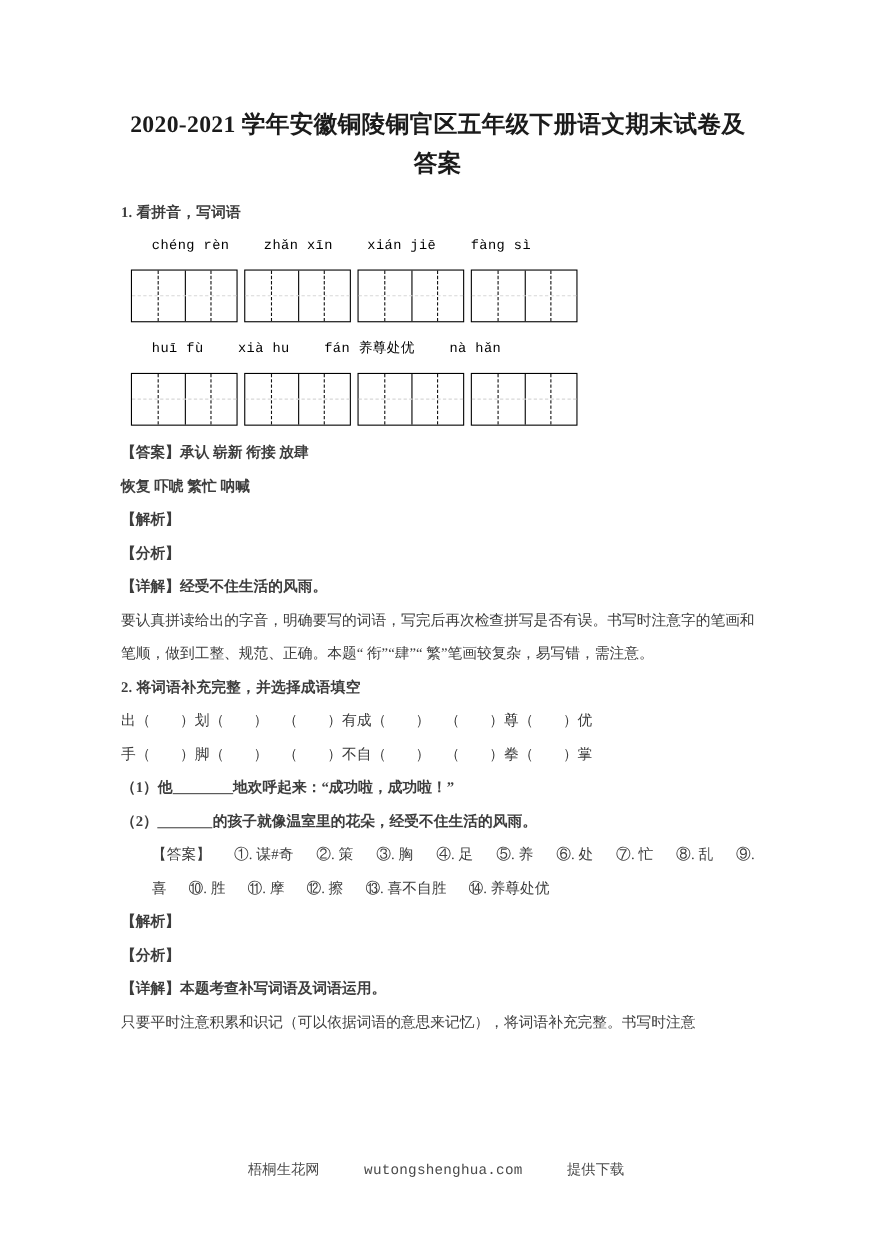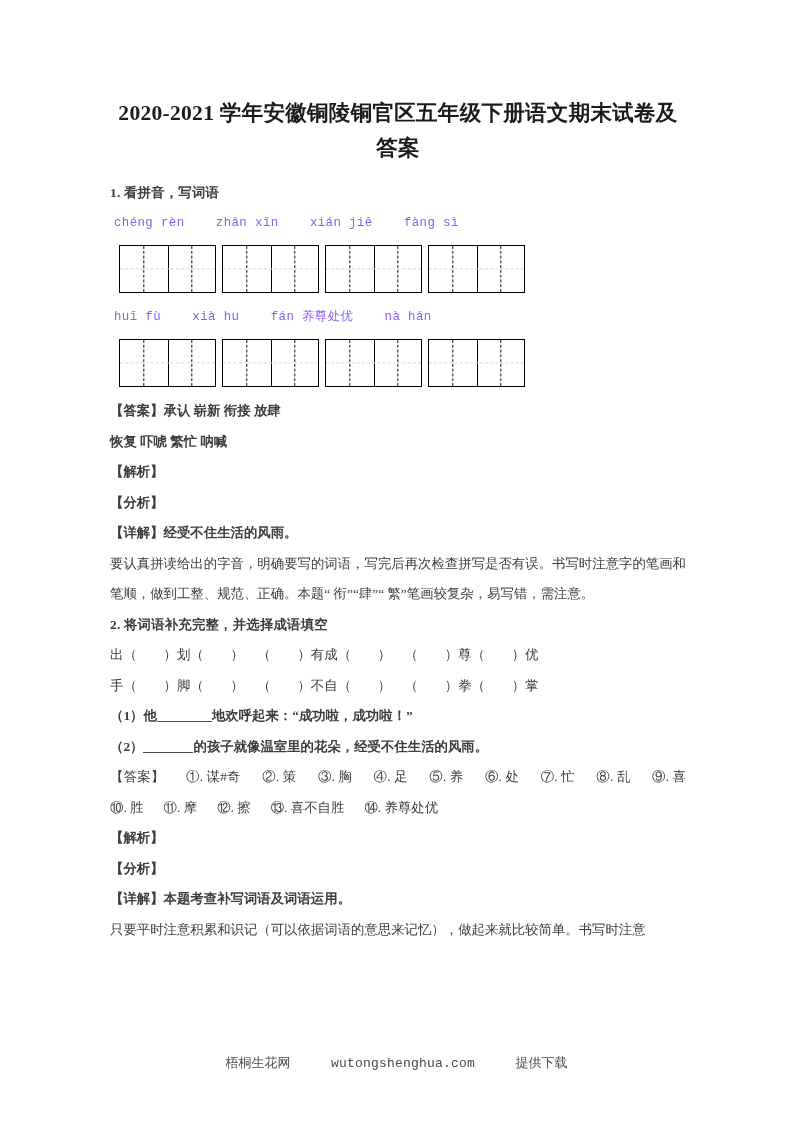--- a/index.html
+++ b/index.html
@@ -56,25 +56,26 @@
     color: #3d3d3d;
     text-align: justify;
     text-justify: inter-ideograph;
   }
   .q-num { letter-spacing: 0.2px; }
 
   
   .pinyin-row {
     font-family: "Liberation Mono", "DejaVu Sans Mono", monospace;
     font-size: 12.4px;
-    color: #8b5cf6;
+    color: #000000;
     line-height: 30px;
     letter-spacing: 0.4px;
     white-space: pre;
     padding-left: 4px;
+    margin-left: 24px;
   }
 
   
   .grid-row {
     display: flex;
     gap: 6px;
     margin: 7px 0 9px 9px;
   }
   .grid-group {
     position: relative;
@@ -124,21 +125,21 @@
     line-height: 30.5px;
   }
   .ul-blank {
     display: inline-block;
     border-bottom: 1px solid #4a4a4a;
     vertical-align: -2px;
   }
   .w55 { width: 55px; }
   .w50 { width: 50px; }
 
-  .answers-line { white-space: pre-wrap; }
+  .answers-line { white-space: pre-wrap; margin-left: 28px; }
 
   
   .footer {
     position: absolute;
     left: 0;
     top: 1054px;
     width: 793px;
     text-align: center;
     font-size: 13px;
     color: #4a4a4a;
@@ -216,21 +217,21 @@
     <div class="blank-line">手（        ）脚（        ）    （        ）不自（        ）    （        ）拳（        ）掌</div>
 
     <div class="line"><span>（1）他</span><span class="ul-blank w55"></span><span>地欢呼起来：“成功啦，成功啦！”</span></div>
 
     <div class="line"><span>（2）</span><span class="ul-blank w50"></span><span>的孩子就像温室里的花朵，经受不住生活的风雨。</span></div>
 
     <div class="para answers-line">【答案】      ①. 谋#奇      ②. 策      ③. 胸      ④. 足      ⑤. 养      ⑥. 处      ⑦. 忙      ⑧. 乱      ⑨. 喜      ⑩. 胜      ⑪. 摩      ⑫. 擦      ⑬. 喜不自胜      ⑭. 养尊处优</div>
     <div class="line">【解析】</div>
     <div class="line">【分析】</div>
     <div class="line">【详解】本题考查补写词语及词语运用。</div>
-    <div class="para">只要平时注意积累和识记（可以依据词语的意思来记忆），做起来就比较简单。书写时注意</div>
+    <div class="para">只要平时注意积累和识记（可以依据词语的意思来记忆），将词语补充完整。书写时注意</div>
 
   </div>
 
   <div class="footer">
     <span>梧桐生花网</span>
     <span class="gap"></span>
     <span class="url">wutongshenghua.com</span>
     <span class="gap"></span>
     <span>提供下载</span>
   </div>

